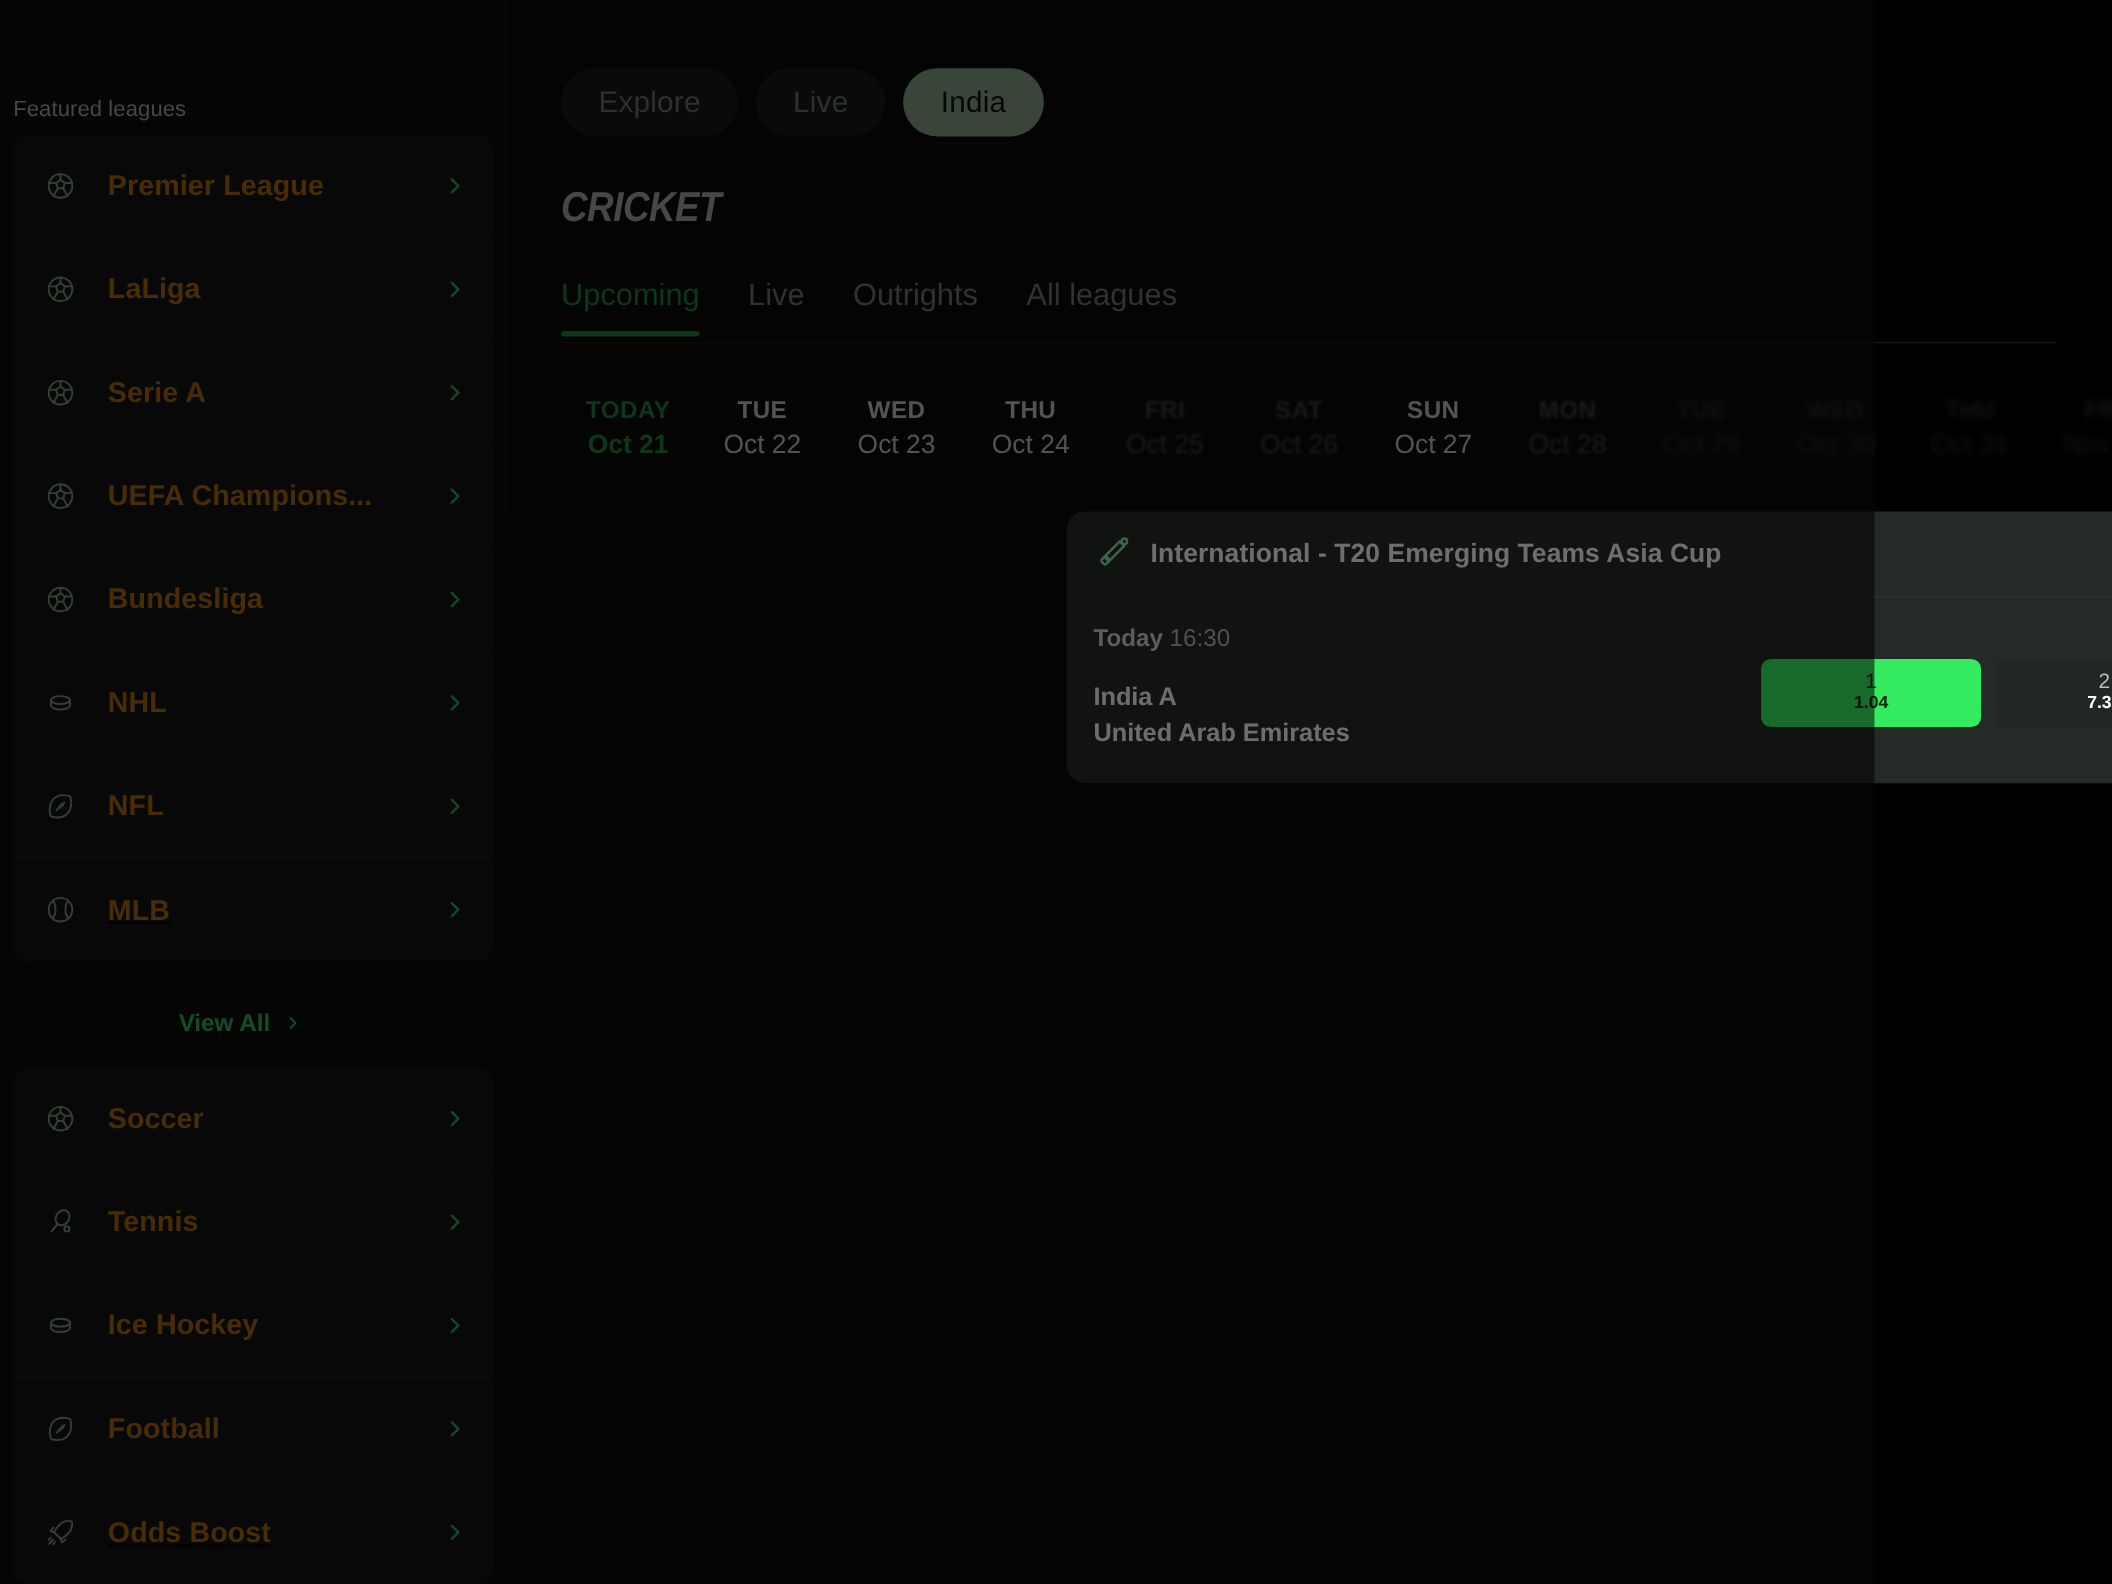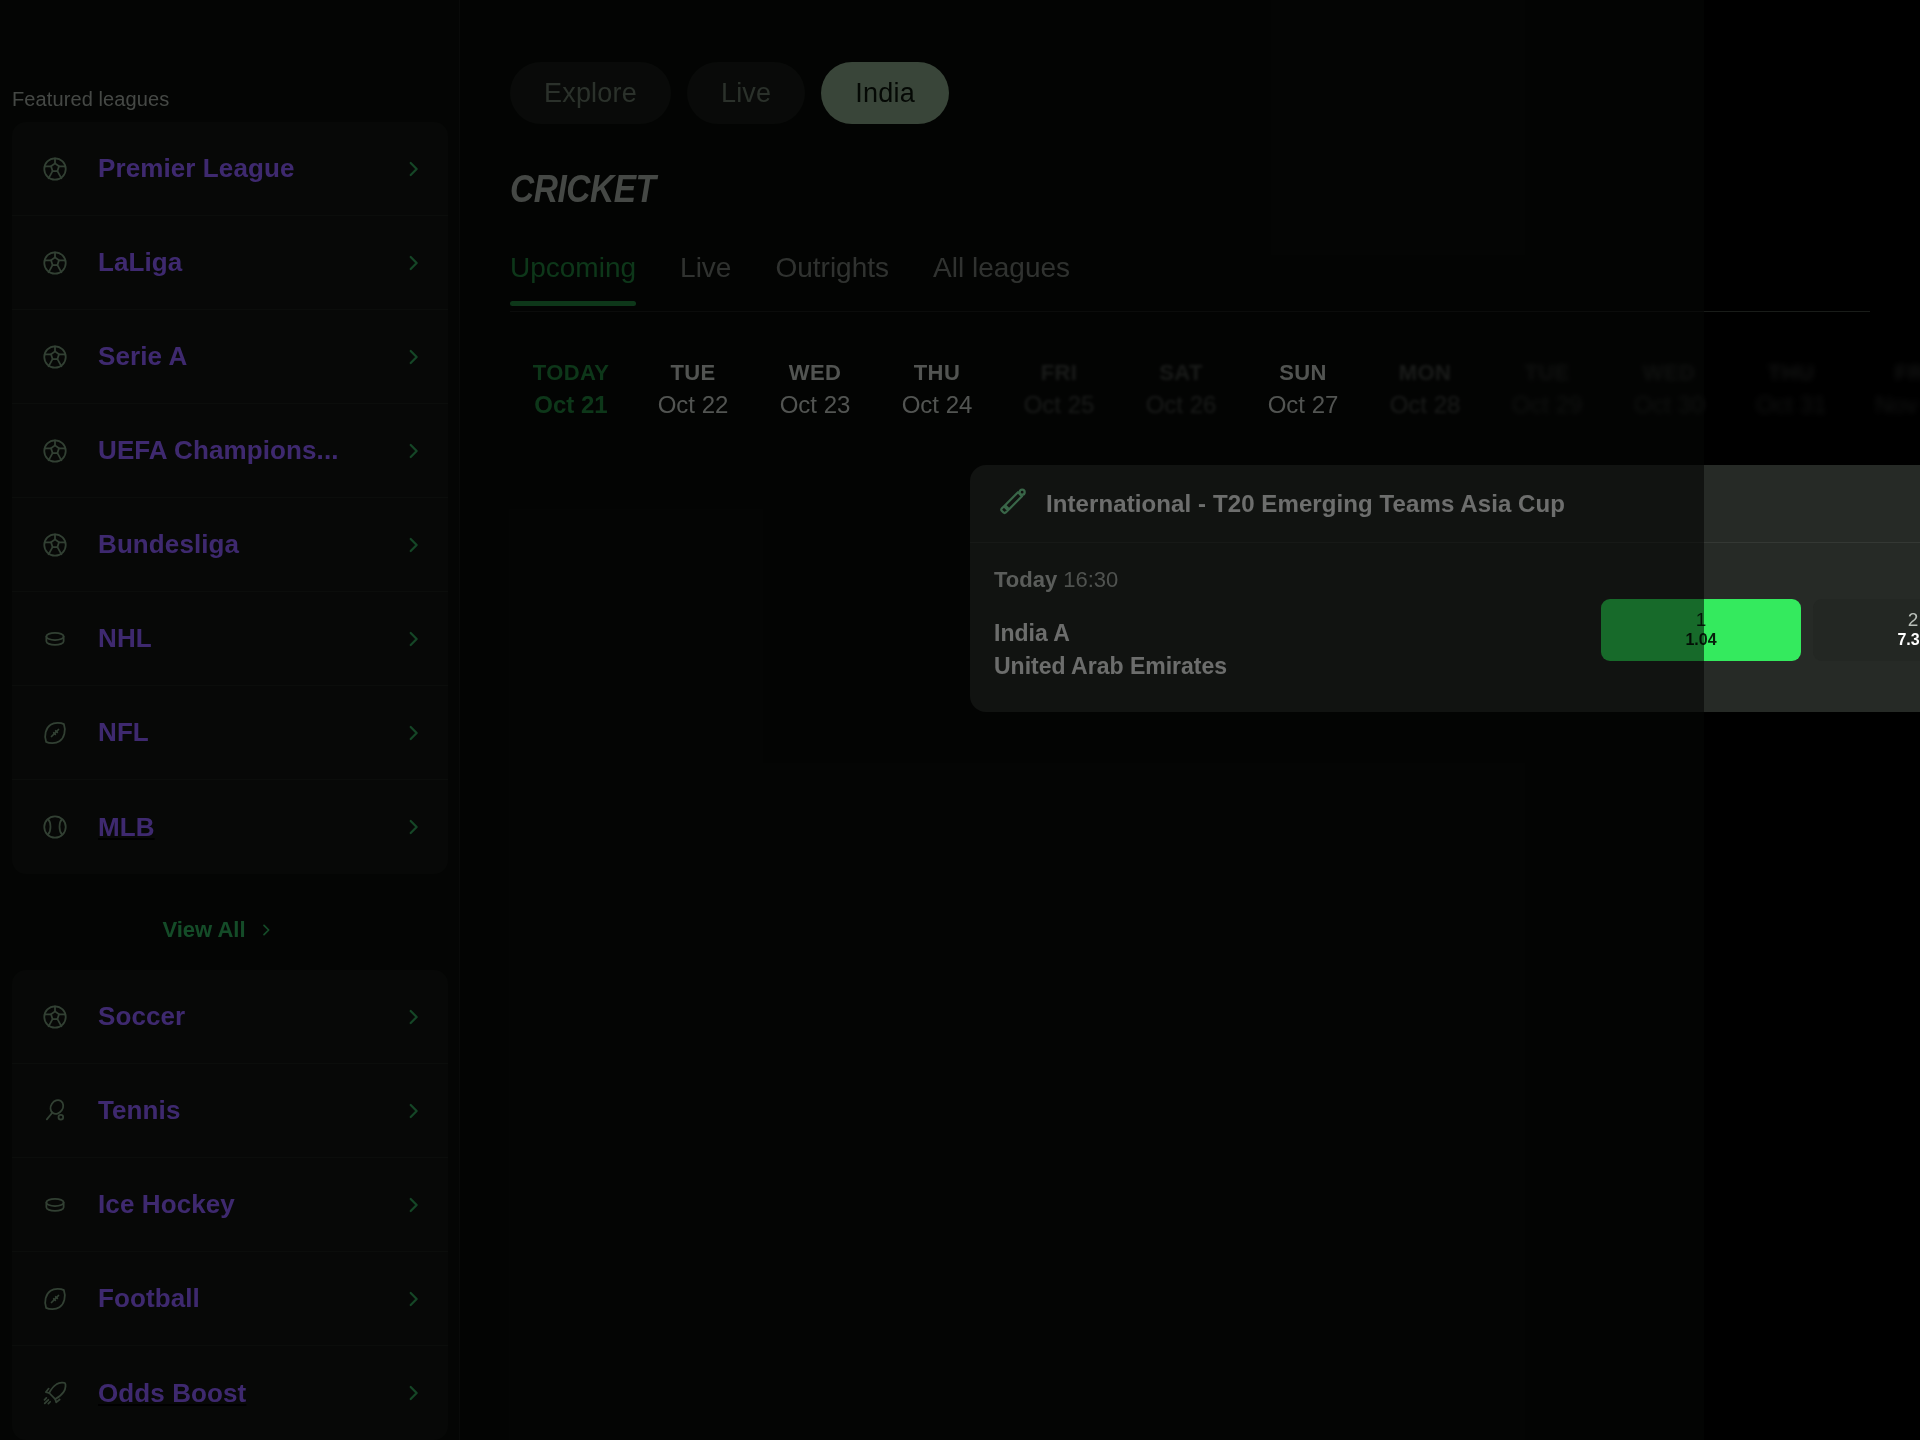--- a/index.html
+++ b/index.html
@@ -69,21 +69,21 @@
     display: flex;
     align-items: center;
     justify-content: center;
   }
   .side-ico svg { width: 28px; height: 28px; display: block; }
 
   .side-label {
     flex: 1 1 auto;
     font-size: 26px;
     font-weight: 700;
-    color: #8b5cf6;
+    color: #a16207;
     letter-spacing: 0.1px;
     white-space: nowrap;
     overflow: hidden;
     text-overflow: ellipsis;
   }
 
   .side-chev { flex: 0 0 auto; display: flex; align-items: center; }
   .side-chev svg { width: 22px; height: 22px; display: block; }
 
   #view-all {

